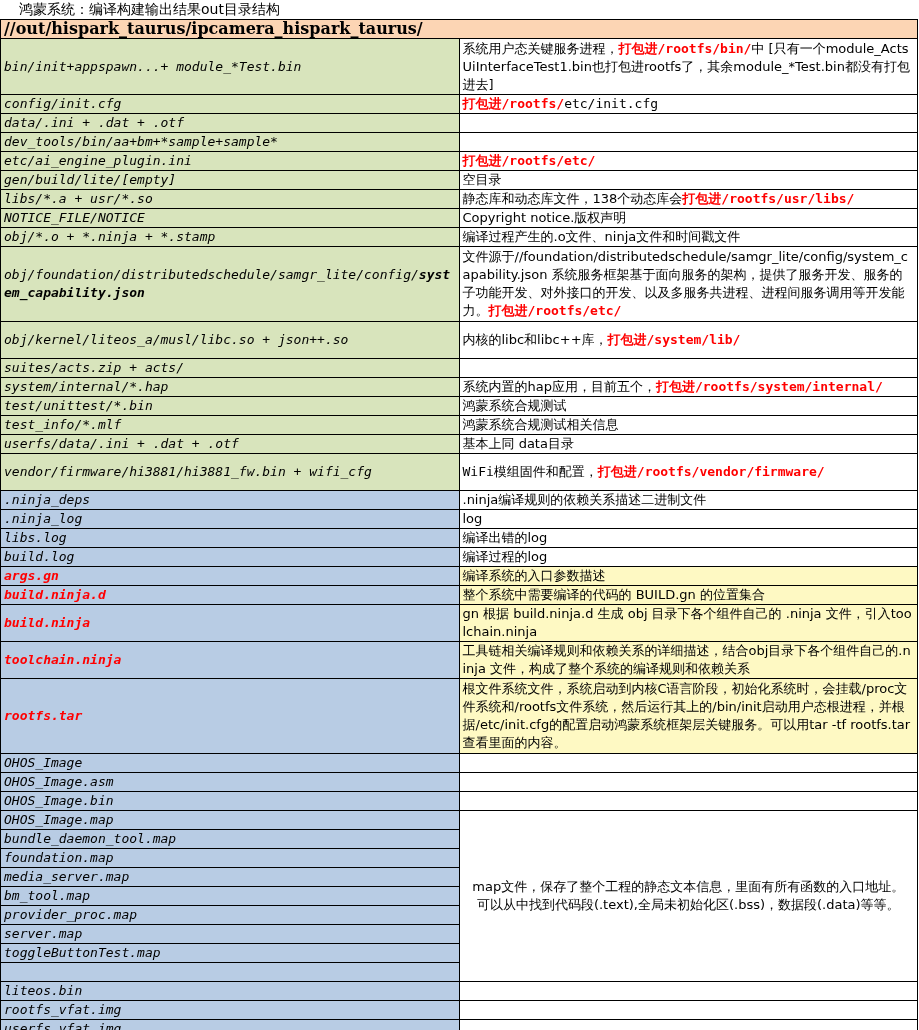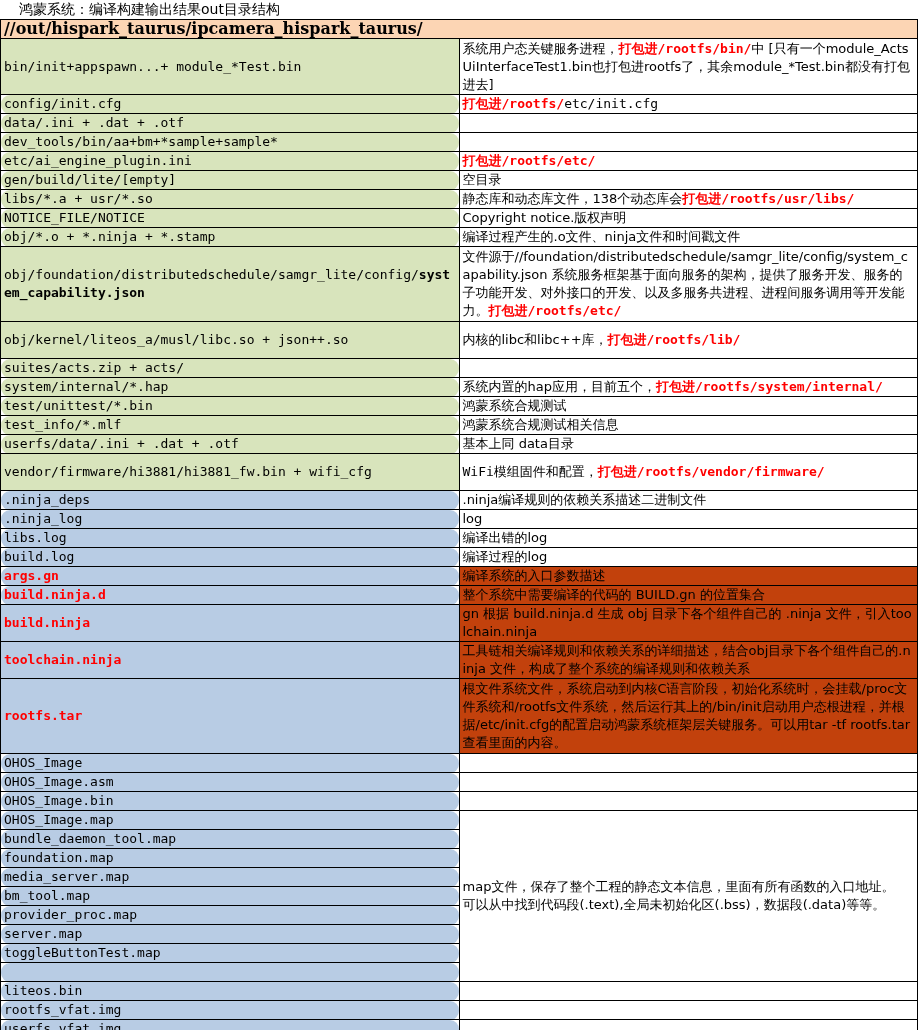--- a/index.html
+++ b/index.html
@@ -1,31 +1,31 @@
 <!DOCTYPE html>
 <html><head>
 <meta charset="utf-8">
 <style>
   html, body { margin:0; padding:0; background:#ffffff; }
   body { width:919px; height:1030px; overflow:hidden; font-family:"DejaVu Sans Mono","Liberation Mono",monospace; font-size:13px; color:#000; }
   .title { position:absolute; left:16px; top:0; width:919px; height:19px; line-height:19px; padding-left:3px; font-family:"DejaVu Sans","Liberation Sans",sans-serif; font-size:14px; box-sizing:border-box; }
   table { position:absolute; left:0; top:19px; border-collapse:collapse; table-layout:fixed; width:918px; }
   td { border:1px solid #000; padding:0 3px; vertical-align:middle; line-height:18px; font-size:13px; overflow:hidden; word-break:break-all; }
-  td.c1 { width:333px; }
+  td.c1 { width:333px;font-style:italic; }
   td.c2 { width:571px; font-family:"DejaVu Sans","Liberation Sans",sans-serif; font-size:13px; }
   tr.hdr td { background:#fcd5b4; font-weight:bold; font-family:"DejaVu Serif","Liberation Serif",serif; font-size:16px; height:18px;margin-left:20px; }
   .g { background:#d8e4bc; }
   .b { background:#b8cce4; }
-  .p { background:#c2410c; }
+  .p { background:#fef9c3; }
   .w { background:#ffffff; }
   .red { color:#ff0000; font-weight:bold; font-family:"DejaVu Sans Mono","Liberation Mono",monospace;text-align:right; }
   .redname { color:#ff0000; font-weight:bold; }
   .bold { font-weight:bold; }
   .mono { font-family:"DejaVu Sans Mono","Liberation Mono",monospace; }
-  .r1 { height:18px;border-radius:9px; }
+  .r1 { height:18px; }
 </style>
 </head>
 <body>
 
 <div class="title">鸿蒙系统：编译构建输出结果out目录结构</div>
 
 <table>
   <tbody>
       <tr class="hdr">
     <td colspan="2">//out/hispark_taurus/ipcamera_hispark_taurus/</td>
@@ -66,21 +66,21 @@
   <tr>
     <td class="c1 g r1">obj/*.o + *.ninja + *.stamp</td>
     <td class="c2 w">编译过程产生的.o文件、ninja文件和时间戳文件</td>
   </tr>
   <tr>
     <td class="c1 g" style="height:74px"><span>obj/foundation/distributedschedule/samgr_lite/config/</span><span class="bold">system_capability.json</span></td>
     <td class="c2 w"><span>文件源于//foundation/distributedschedule/samgr_lite/config/system_capability.json 系统服务框架基于面向服务的架构，提供了服务开发、服务的子功能开发、对外接口的开发、以及多服务共进程、进程间服务调用等开发能力。</span><span class="red">打包进/rootfs/etc/</span></td>
   </tr>
   <tr>
     <td class="c1 g" style="height:36px">obj/kernel/liteos_a/musl/libc.so + json++.so</td>
-    <td class="c2 w"><span>内核的libc和libc++库，</span><span class="red">打包进/rootfs/lib/</span></td>
+    <td class="c2 w"><span>内核的libc和libc++库，</span><span class="red">打包进/system/lib/</span></td>
   </tr>
   <tr>
     <td class="c1 g r1">suites/acts.zip + acts/</td>
     <td class="c2 w"></td>
   </tr>
   <tr>
     <td class="c1 g r1">system/internal/*.hap</td>
     <td class="c2 w"><span>系统内置的hap应用，目前五个，</span><span class="red">打包进/rootfs/system/internal/</span></td>
   </tr>
   <tr>
@@ -146,21 +146,21 @@
     <td class="c1 b r1">OHOS_Image.asm</td>
     <td class="c2 w"></td>
   </tr>
   <tr>
     <td class="c1 b r1">OHOS_Image.bin</td>
     <td class="c2 w"></td>
   </tr>
 
   <tr>
     <td class="c1 b r1">OHOS_Image.map</td>
-    <td class="c2 w" rowspan="9" style="vertical-align:middle;">
+    <td class="c2 w" rowspan="9" style="vertical-align:middle;text-align:center;">
           <div>map文件，保存了整个工程的静态文本信息，里面有所有函数的入口地址。</div>
           <div>可以从中找到代码段(.text),全局未初始化区(.bss)，数据段(.data)等等。</div>
         </td>
   </tr>
   <tr>
     <td class="c1 b r1">bundle_daemon_tool.map</td>
   </tr>
   <tr>
     <td class="c1 b r1">foundation.map</td>
   </tr>

